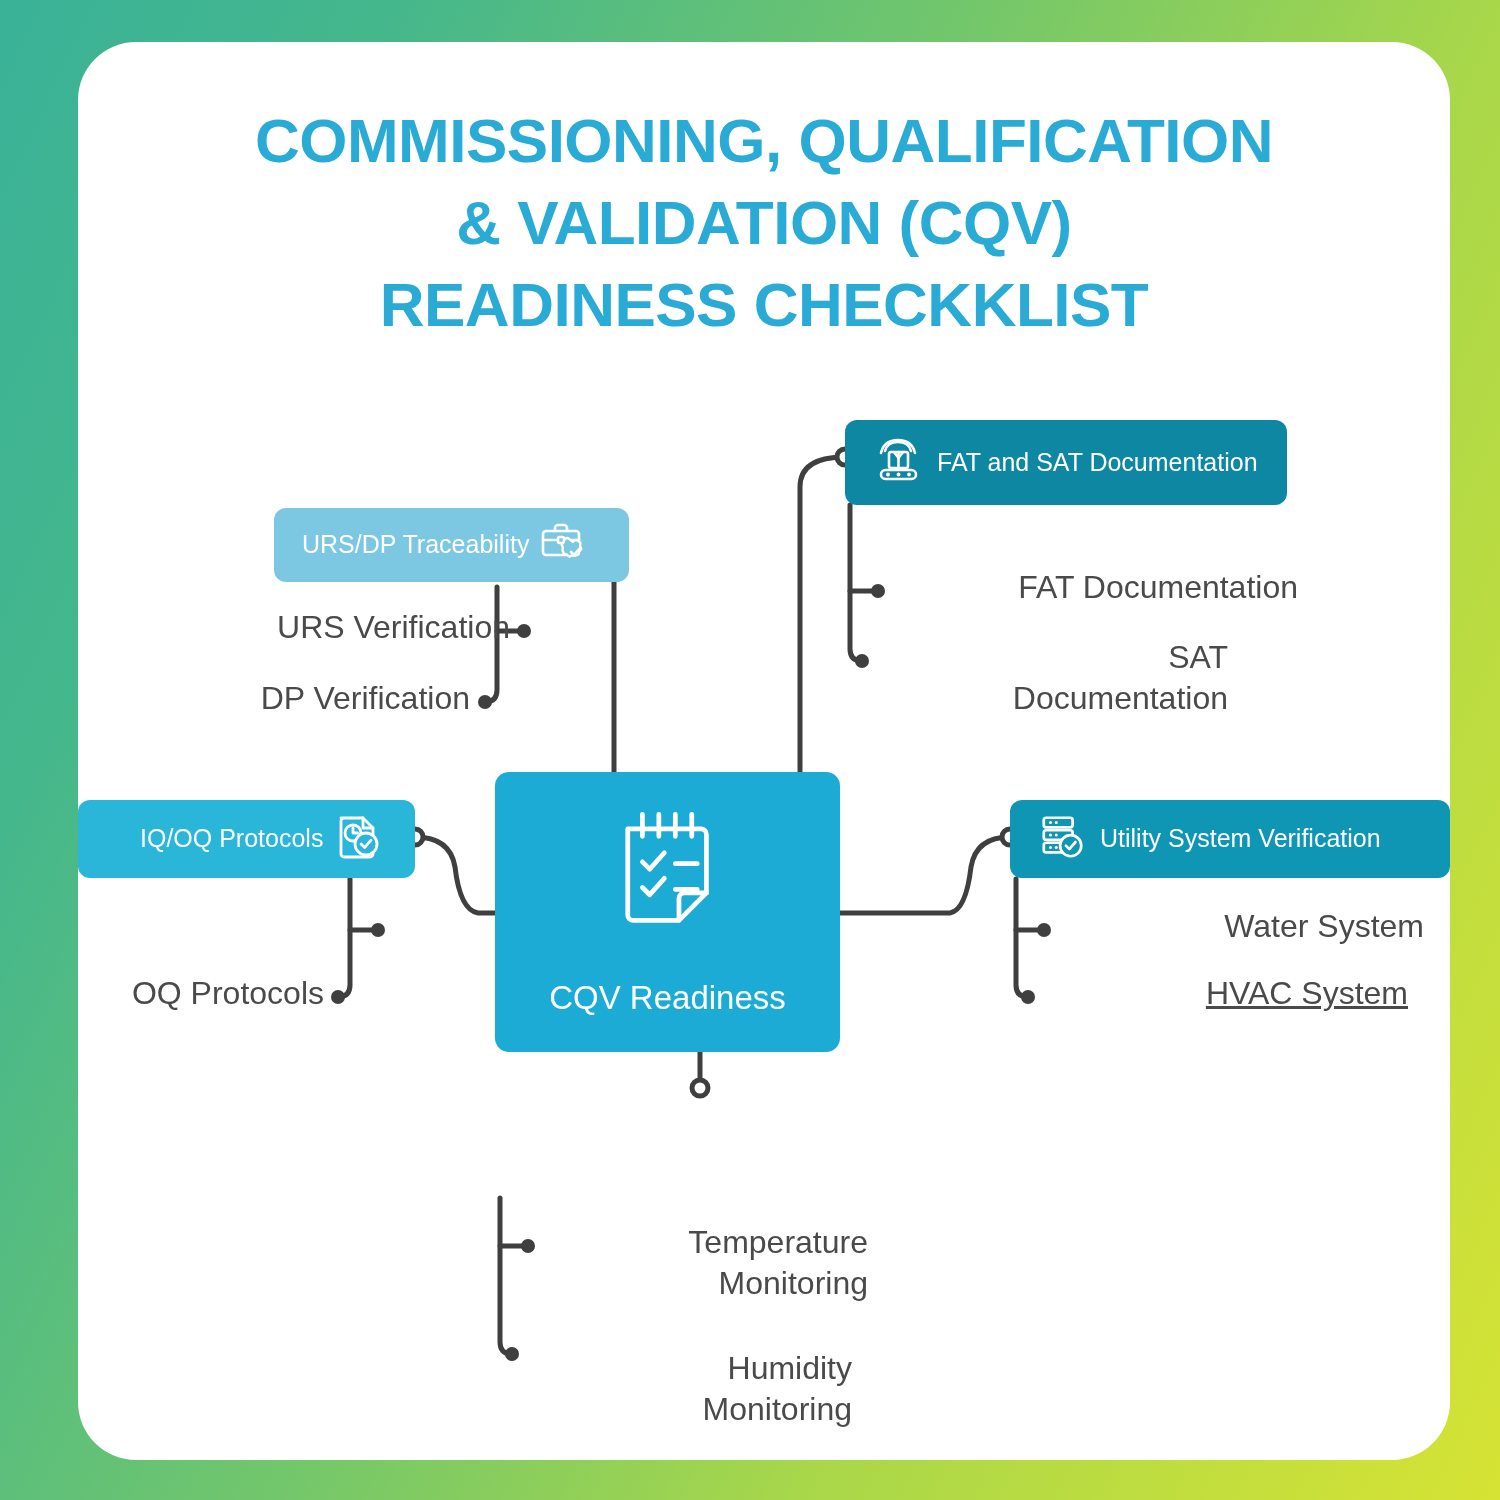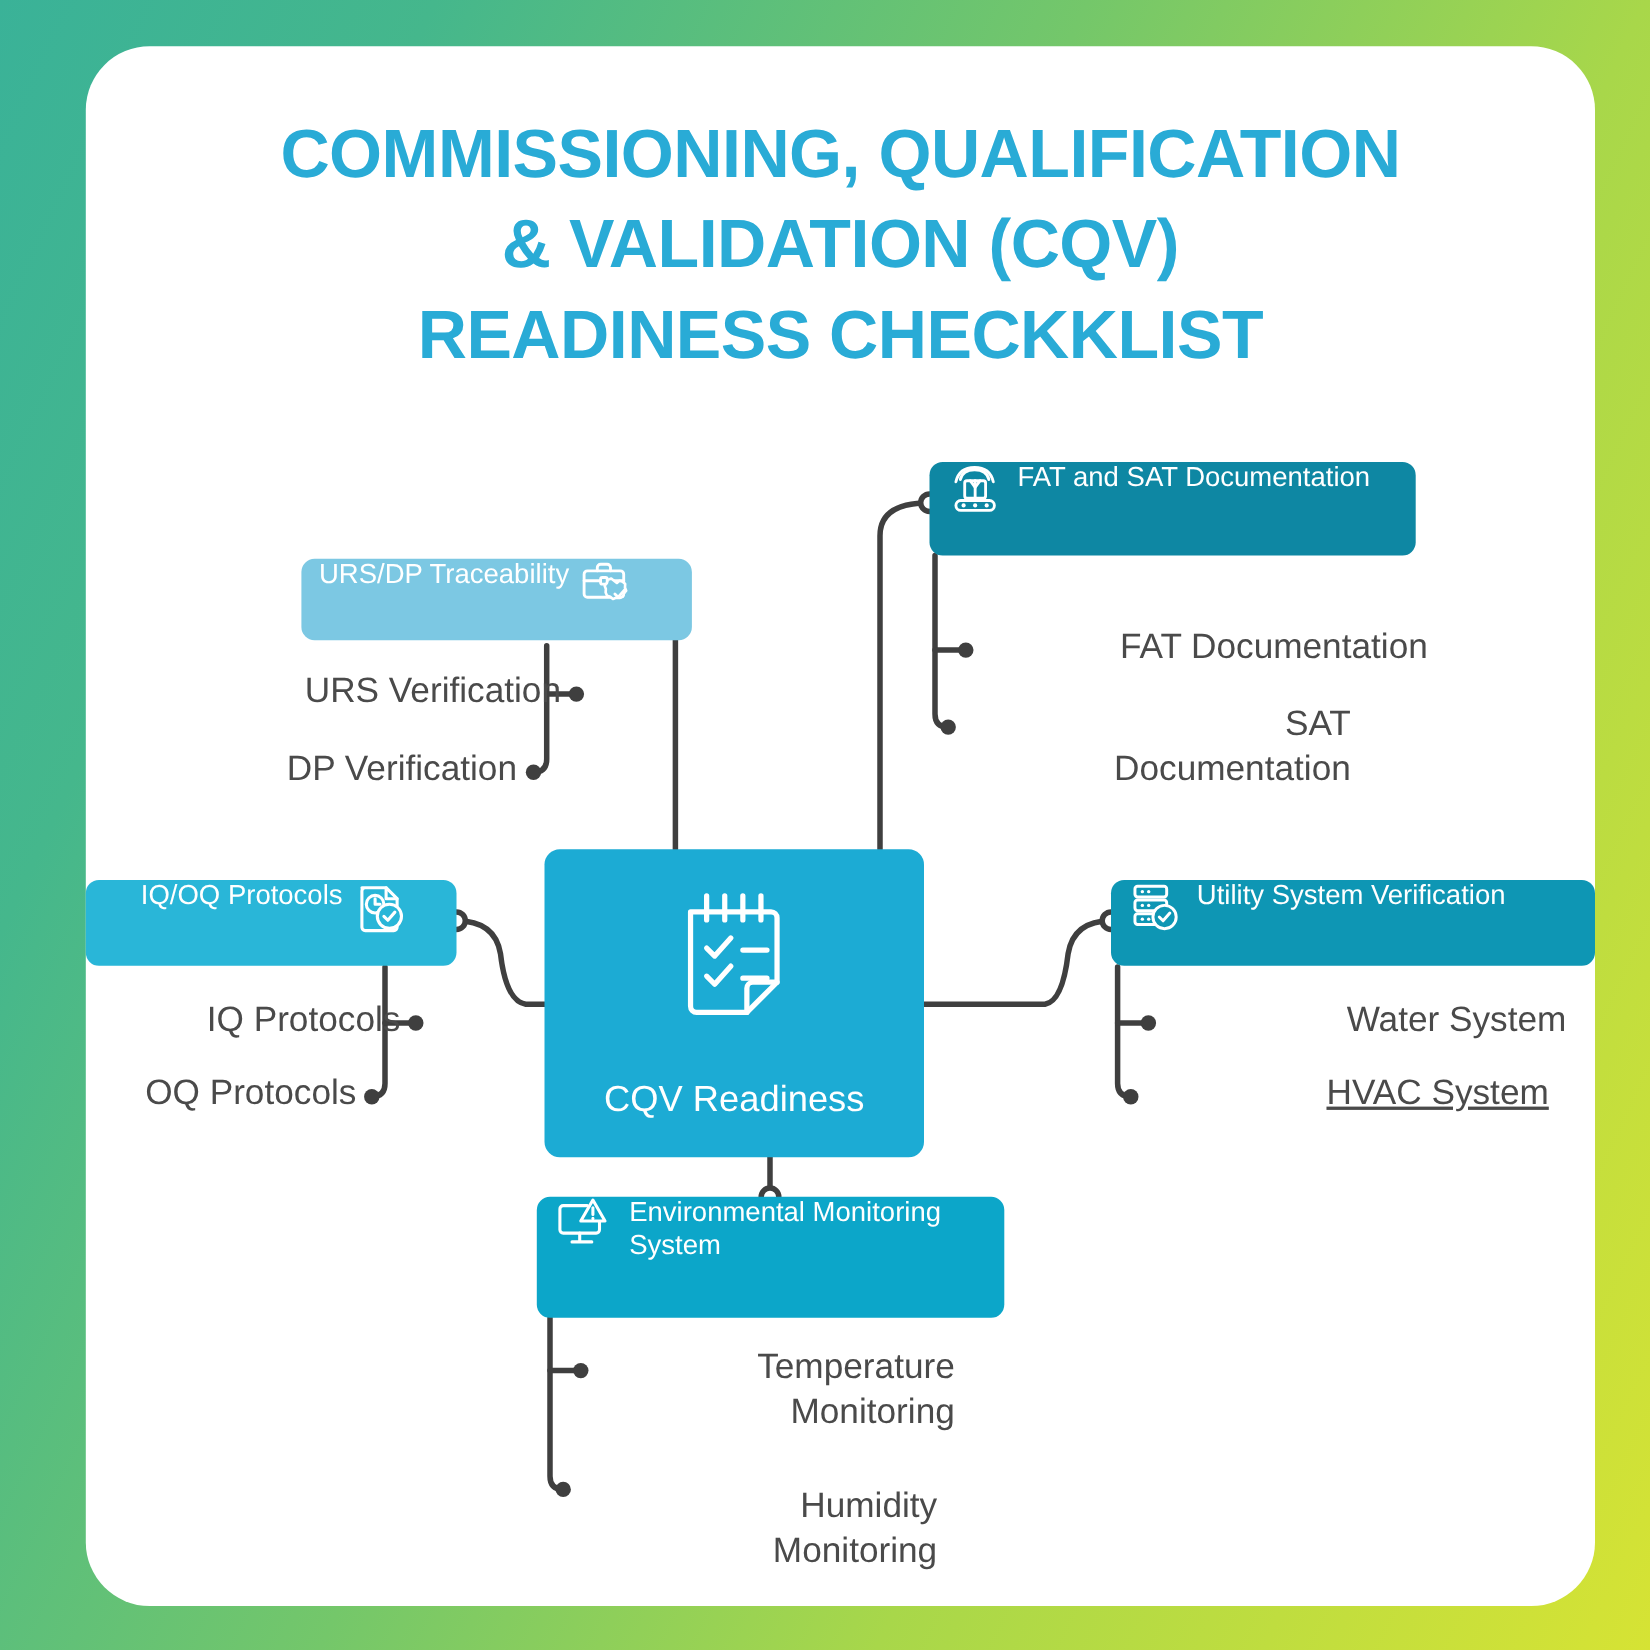--- a/index.html
+++ b/index.html
@@ -42,24 +42,24 @@
   }
   #wires {
     position: absolute; left: 0; top: 0;
     width: 1372px; height: 1418px;
     pointer-events: none;
   }
 
   .node {
     position: absolute;
     display: flex;
-    align-items: flex-start;
+    align-items: center;
     border-radius: 12px;
     color: #ffffff;
-    padding: 0 16px;
+    padding: 0 28px;
   }
   .node .lbl {
     font-size: 25px;
     font-weight: normal;
     line-height: 1.18;
     white-space: pre-line;
   }
   .node .ico { flex: 0 0 auto; display: block; }
   .node.icon-right .ico { margin-left: 10px; }
   .node.icon-left  .ico { margin-right: 12px; }
@@ -228,41 +228,28 @@
           <circle cx="19" cy="24" r="1.6" fill="#ffffff" stroke="none"></circle>
           <circle cx="13" cy="37" r="1.6" fill="#ffffff" stroke="none"></circle>
           <circle cx="19" cy="37" r="1.6" fill="#ffffff" stroke="none"></circle>
           <circle cx="34" cy="35" r="11" fill="#0E96B4"></circle>
           <path d="M29 35 l3.6 3.6 l6.4 -7.4"></path>
         </svg>
       </span>
       <span class="lbl">Utility System Verification</span>
     </div>
 
-    <div class="node icon-left" style="left:410px; top:1046px; width:425px; height:110px; background:#0CA6C9;">
-      <span class="ico">
-        <svg width="56" height="50" viewBox="0 0 56 50" fill="none" stroke="#ffffff" stroke-width="2.8" stroke-linecap="round" stroke-linejoin="round">
-          <path d="M30 8 H8 a3 3 0 0 0 -3 3 v19 a3 3 0 0 0 3 3 h30 a3 3 0 0 0 3 -3 V22"></path>
-          <path d="M16 41 h18 M23 33 v8"></path>
-          <path d="M35 3 l11 19 H24 Z" fill="#0CA6C9"></path>
-          <path d="M35 10 v6 M35 19.5 v0.5"></path>
-        </svg>
-      </span>
-      <span class="lbl">Environmental Monitoring
-System</span>
-    </div>
 
     <div class="sub right-align" style="left:106px; top:565px; width:326px;">URS Verification</div>
     <div class="sub right-align" style="left:106px; top:636px; width:286px;">DP Verification</div>
 
     <div class="sub left-align" style="left:820px; top:525px; width:400px;">FAT Documentation</div>
     <div class="sub left-align" style="left:820px; top:595px; width:330px;">SAT
 Documentation</div>
 
-    <div class="sub right-align" style="left:0px; top:864px; width:286px;">IQ Protocols</div>
     <div class="sub right-align" style="left:0px; top:931px; width:246px;">OQ Protocols</div>
 
     <div class="sub left-align" style="left:986px; top:864px; width:360px;">Water System</div>
     <div class="sub left-align" style="left:970px; top:931px; width:360px;text-decoration:underline;">HVAC System</div>
 
     <div class="sub left-align" style="left:470px; top:1180px; width:320px;">Temperature
 Monitoring</div>
     <div class="sub left-align" style="left:454px; top:1288px; width:320px;margin-top:18px;">Humidity
 Monitoring</div>
 

